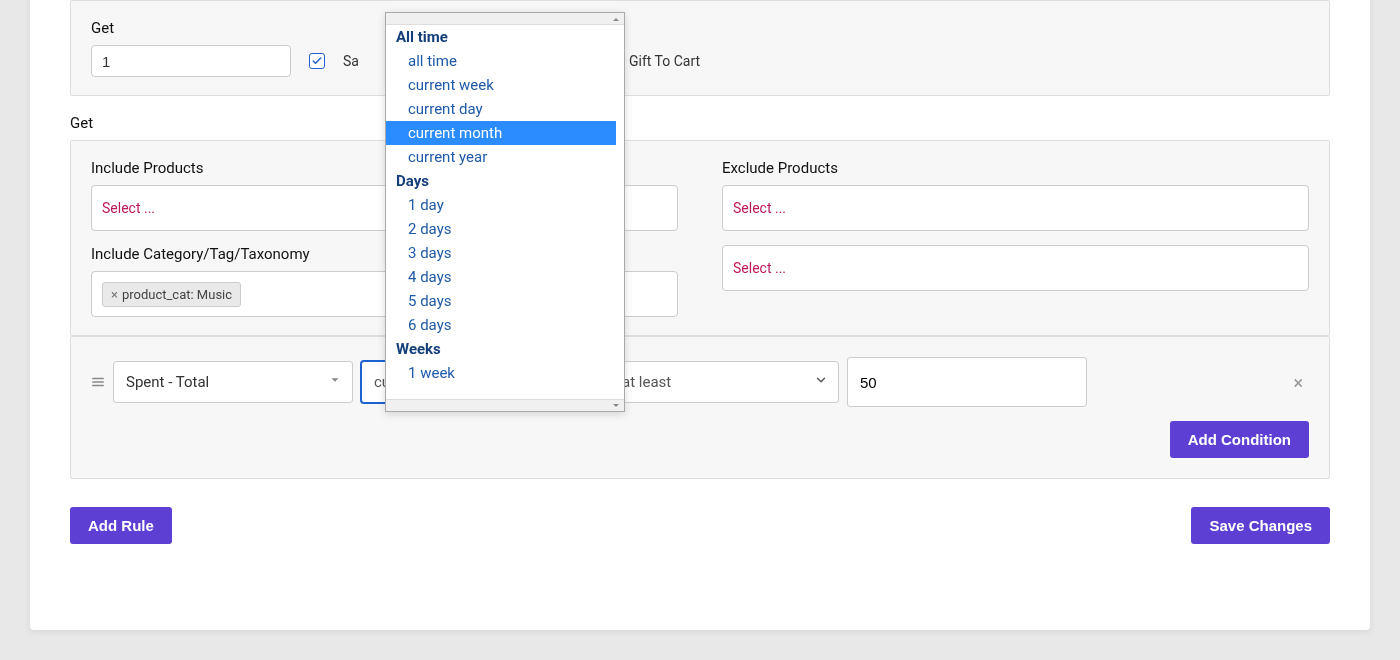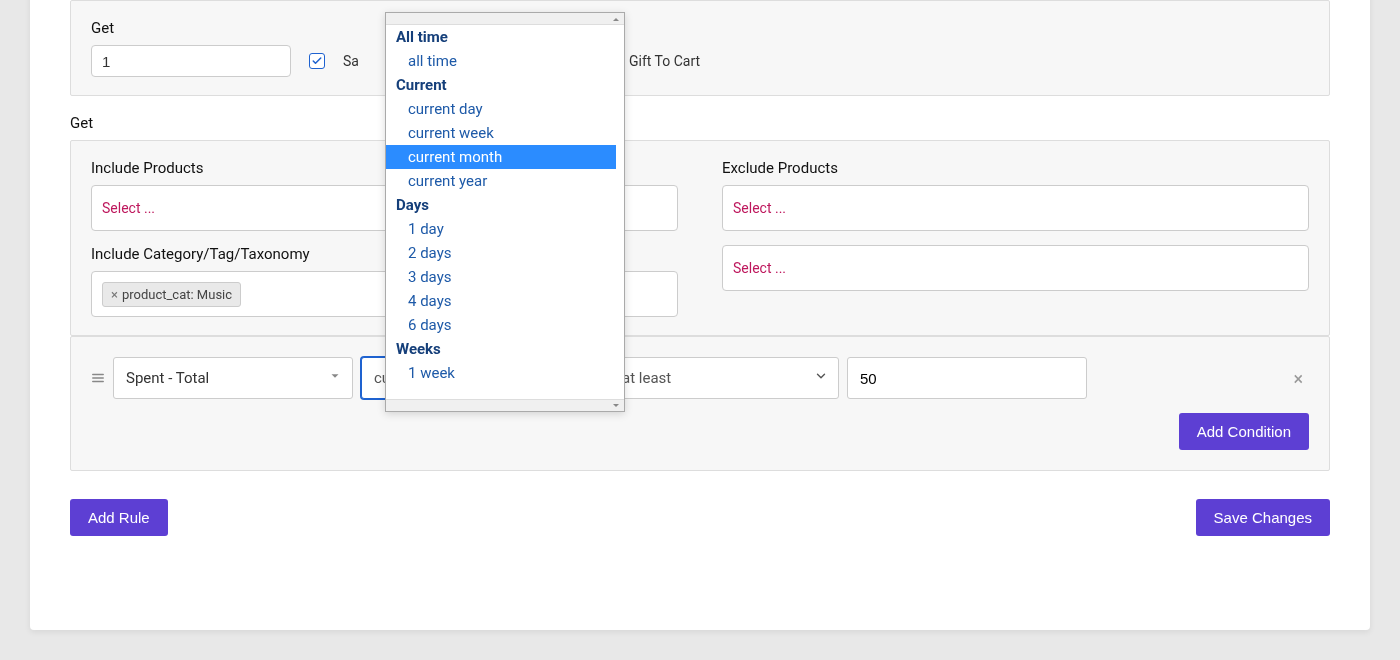--- a/index.html
+++ b/index.html
@@ -130,21 +130,21 @@
     box-shadow: 0 0 0 1px #1e62d0;
   }
   .combo .caret {
     position: absolute;
     right: 10px;
     top: 50%;
     transform: translateY(-50%);
   }
   .combo .caret svg { width: 14px; height: 14px; }
   .cond-input {
-    height: 42px;
+    height: 50px;
     width: 240px;
     border: 1px solid #ccc;
     border-radius: 3px;
     padding: 0 12px;
     font-size: 15px;
     background:#fff;
   }
   .remove-x {
     margin-left: auto;
     color: #999;
@@ -154,21 +154,21 @@
   }
   .add-condition {
     display: flex;
     justify-content: flex-end;
     margin-top: 14px;
   }
   .btn {
     border: none;
     padding: 10px 18px;
     font-size: 15px;
-    font-weight: 400;
+    font-weight: 700;
     border-radius: 3px;
     cursor: pointer;
     color: #fff;
   }
   .btn-primary { background: #5d3fd3; }
   .footer-actions {
     display: flex;
     justify-content: space-between;
     margin-top: 28px;
   }
@@ -337,30 +337,30 @@
   <div class="dropdown">
     <div class="nub nub-top">
       <svg viewBox="0 0 10 10">
           <path d="M2 7l3-3 3 3" fill="#888"></path>
         </svg>
     </div>
     <div class="scroll">
       <ul id="dropdown-list">
           <li class="group">All time</li>
           <li class="opt">all time</li>
-          <li class="group">Current</li>
+          <li class="opt">current week</li>
           <li class="opt">current day</li>
-          <li class="opt">current week</li>
           <li class="opt highlight">current month</li>
           <li class="opt">current year</li>
           <li class="group">Days</li>
           <li class="opt">1 day</li>
           <li class="opt">2 days</li>
           <li class="opt">3 days</li>
           <li class="opt">4 days</li>
+          <li class="opt">5 days</li>
           <li class="opt">6 days</li>
           <li class="group">Weeks</li>
           <li class="opt">1 week</li>
         </ul>
     </div>
     <div class="nub">
       <svg viewBox="0 0 10 10">
           <path d="M2 3l3 3 3-3" fill="#888"></path>
         </svg>
     </div>

